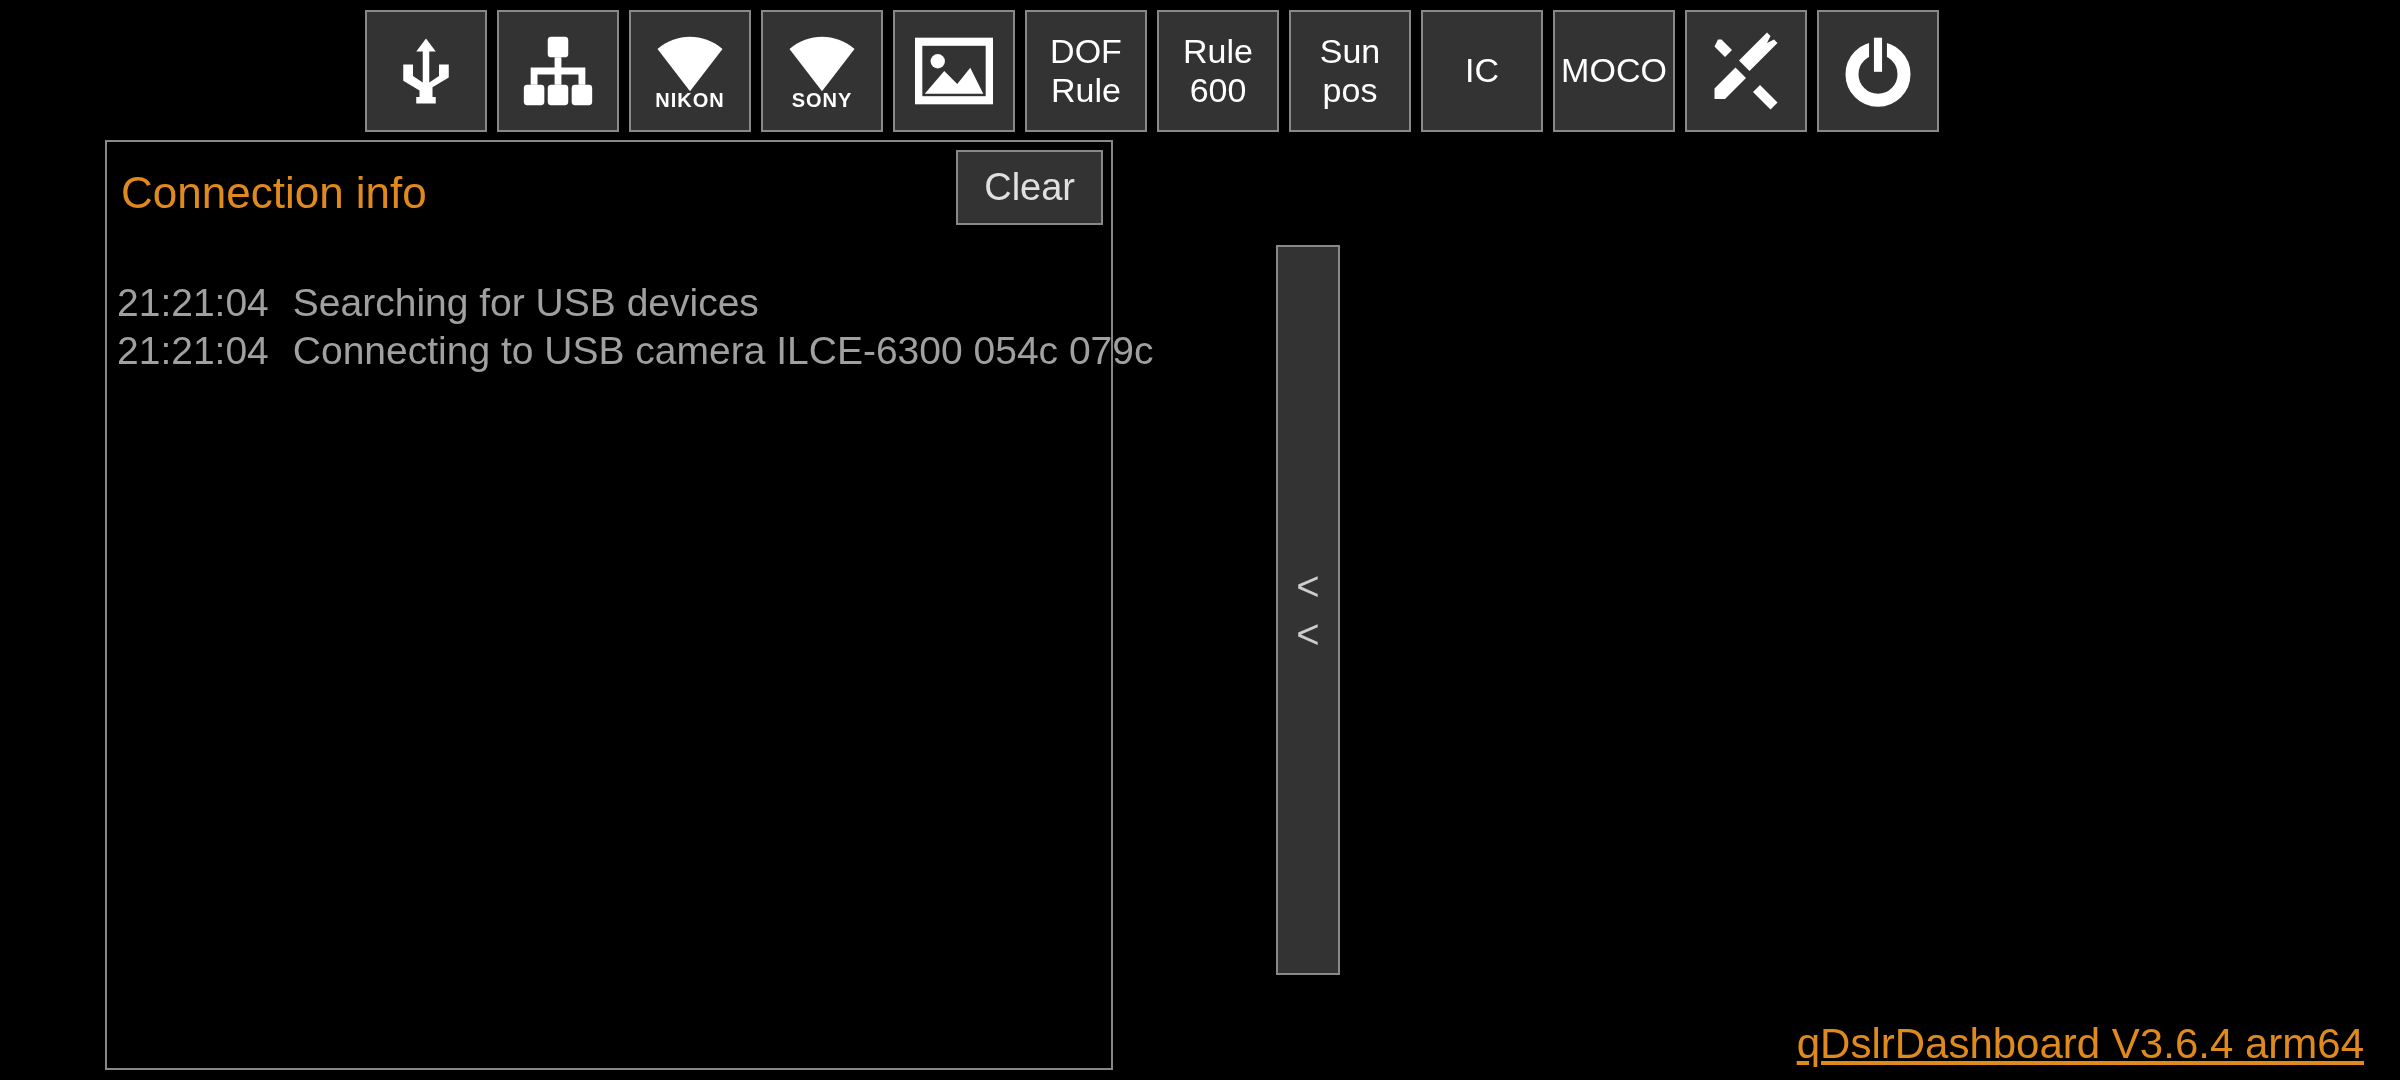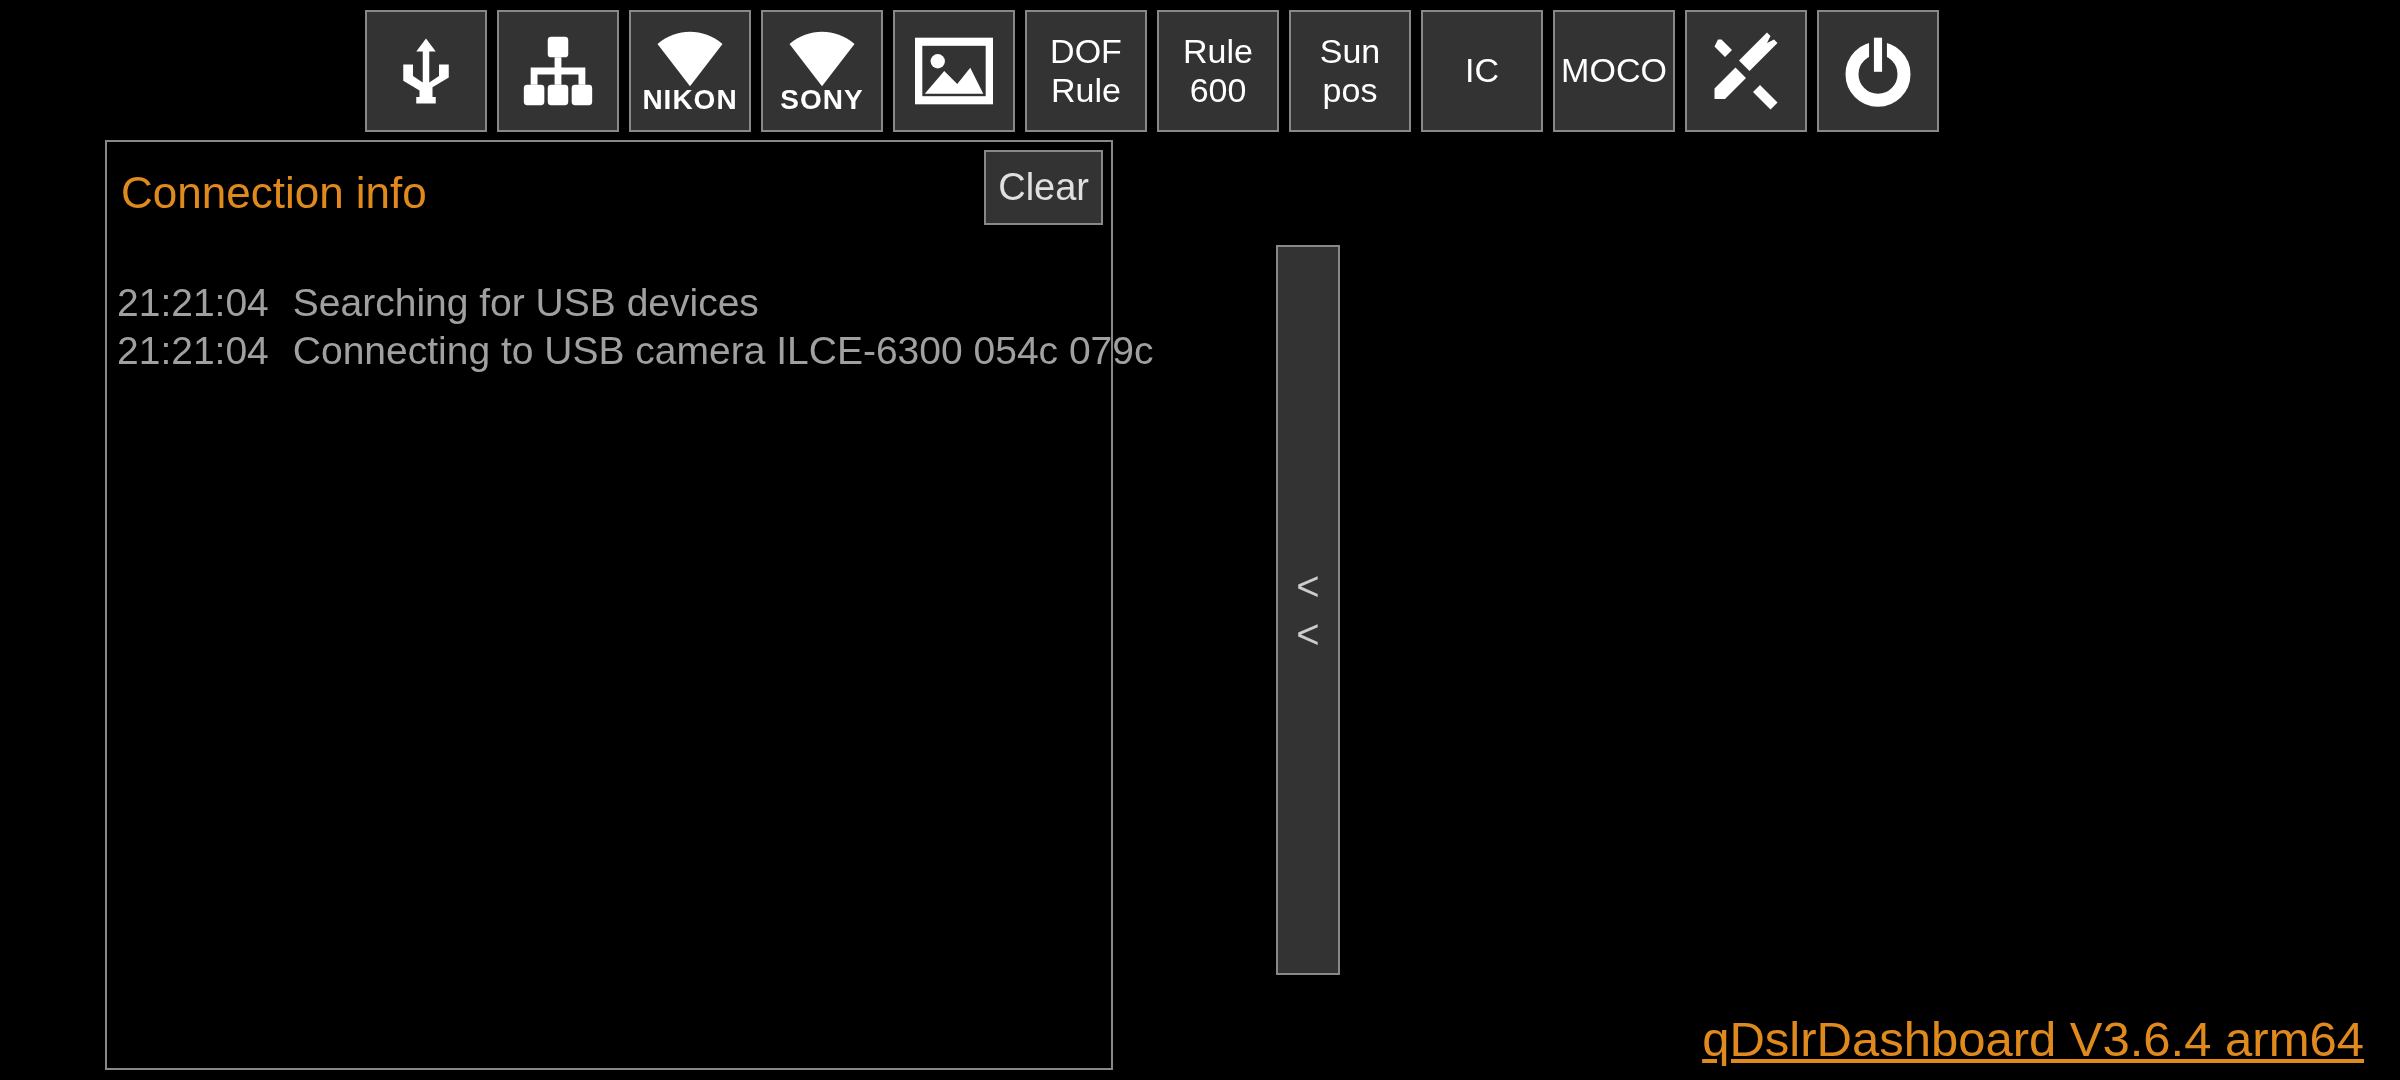--- a/index.html
+++ b/index.html
@@ -28,21 +28,21 @@
     justify-content: center;
     color: #fff;
     font-size: 34px;
     line-height: 1.15;
     text-align: center;
     cursor: pointer;
   }
   .tool-btn svg { fill: #fff; }
   .brand-label {
     font-weight: bold;
-    font-size: 28px;
+    font-size: 20px;
     letter-spacing: 1px;
     margin-top: -4px;
   }
   .panel {
     position: absolute;
     left: 105px;
     top: 140px;
     width: 1008px;
     height: 930px;
     border: 2px solid #888;
@@ -57,21 +57,21 @@
   .panel-title {
     color: #e08a1e;
     font-size: 44px;
     padding-top: 18px;
   }
   .clear-btn {
     background: #333;
     border: 2px solid #888;
     color: #e0e0e0;
     font-size: 38px;
-    padding: 14px 12px;
+    padding: 14px 26px;
     cursor: pointer;
   }
   .log-area {
     padding: 54px 12px 10px 10px;
     color: #a0a0a0;
     font-size: 39px;
     line-height: 1.22;
   }
   .log-line { white-space: nowrap; }
   .log-time { display: inline-block; margin-right: 24px; }
@@ -91,21 +91,21 @@
     font-size: 40px;
     line-height: 1.1;
     cursor: pointer;
     gap: 4px;
   }
   .footer {
     position: absolute;
     right: 36px;
     bottom: 10px;
     text-align: left;
-    font-size: 49px;
+    font-size: 42px;
     line-height: 1.25;
   }
   .footer a, .footer span {
     color: #e08a1e;
     text-decoration: underline;
     display: block;
   }
 </style>
 </head>
 <body>

